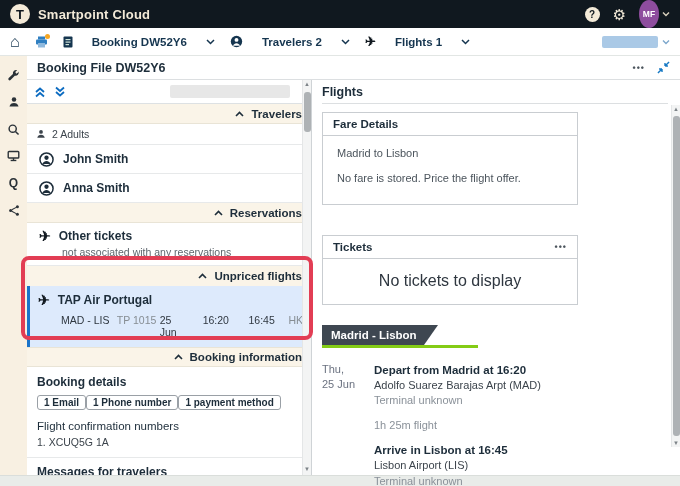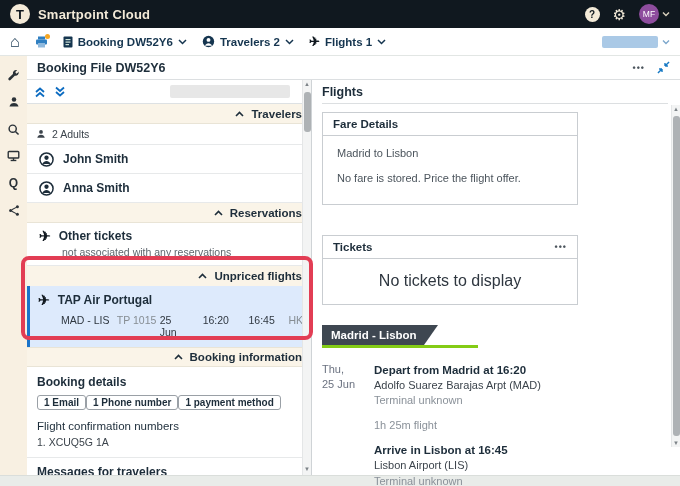--- a/index.html
+++ b/index.html
@@ -7,26 +7,26 @@
   .app { position:relative; width:680px; height:486px; background:#fff; overflow:hidden; font-size:11px; color:#1d2d3a; }
 
   
   .topbar { height:28px; background:#10181f; display:flex; align-items:center; gap:8px; padding:0 10px; }
   .logo { width:20px; height:20px; border-radius:50%; background:#f3ead8; color:#10181f; font-weight:bold; font-size:13px; display:flex; align-items:center; justify-content:center; }
   .brand { color:#f3ead8; font-weight:bold; font-size:13px; letter-spacing:.2px; }
   .topbar-right { margin-left:auto; display:flex; align-items:center; gap:13px; }
   .help-icon { width:15px; height:15px; border-radius:50%; background:#f3ead8; color:#10181f; font-weight:bold; font-size:10px; display:flex; align-items:center; justify-content:center; }
   .gear-icon { color:#f3ead8; font-size:15px; line-height:1; }
   .avatar-wrap { display:flex; align-items:center; gap:3px; }
-  .avatar { width:20px; height:20px; border-radius:50%; background:#8e4d9e; color:#fff; font-weight:normal; font-size:8.5px; display:flex; align-items:center; justify-content:center; }
+  .avatar { width:20px; height:28px; border-radius:50%; background:#8e4d9e; color:#fff; font-weight:bold; font-size:8.5px; display:flex; align-items:center; justify-content:center; }
 
   
   .navbar { height:28px; background:#fff; border-bottom:1px solid #e2e6e4; display:flex; align-items:center; gap:15px; padding:0 10px; font-size:11.5px; font-weight:bold; color:#15354f; }
   .home-glyph { font-size:16px; line-height:1; color:#15354f; }
-  .nav-tab { display:flex; align-items:center; gap:5px; cursor:default; }
+  .nav-tab { display:flex; align-items:center; gap:19px; cursor:default; }
   .printer-wrap { position:relative; }
   .printer-dot { position:absolute; top:-2px; right:-2px; width:5px; height:5px; border-radius:50%; background:#f5a623; }
   .nav-right { margin-left:auto; display:flex; align-items:center; gap:4px; }
   .redacted-blue { width:56px; height:12px; border-radius:2px; background:#aac9e6; }
 
   
   .body { display:flex; height:419px; }
   .rail { width:27px; background:#f8f0e2; display:flex; flex-direction:column; align-items:center; gap:13px; padding-top:12px; flex:none; }
   .rail .ic { width:14px; height:14px; display:flex; align-items:center; justify-content:center; color:#2b3238; }
   .q-glyph { font-weight:bold; font-size:12px; color:#2b3238; }

